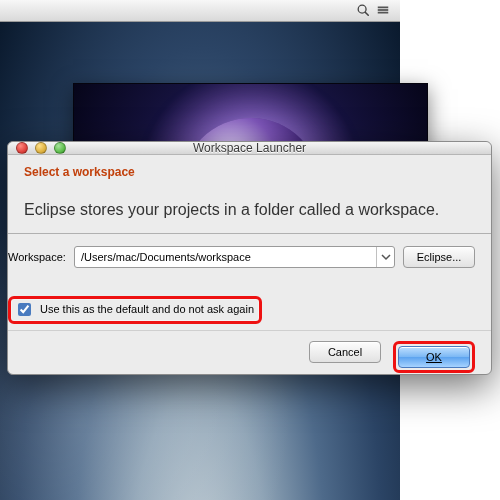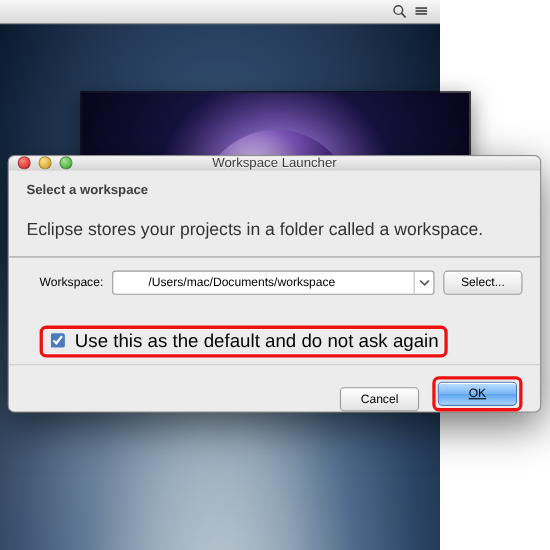--- a/index.html
+++ b/index.html
@@ -43,47 +43,47 @@
     border-bottom:1px solid #b5b5b5;
     display:flex; align-items:center; position:relative;
   }
   .traffic { display:flex; gap:7px; margin-left:8px;}
   .tl { width:12px; height:12px; border-radius:50%; border:1px solid rgba(0,0,0,0.25);}
   .tl.red { background: radial-gradient(circle at 35% 30%, #ff8a80, #e04540 60%, #b52420);}
   .tl.yel { background: radial-gradient(circle at 35% 30%, #ffe08a, #e0b342 60%, #b58a20);}
   .tl.grn { background: radial-gradient(circle at 35% 30%, #a8e29d, #5fbf4e 60%, #2f8a20);}
   .title-text { position:absolute; left:0; right:0; text-align:center; font-size:12px; color:#3a3a3a; text-shadow:0 1px 0 #fff; pointer-events:none;}
   .header { padding:10px 16px 8px 16px;}
-  .header h1 { margin:0 0 20px 0; font-size:12px; font-weight:bold; color:#404040;}
+  .header h1 { margin:0 0 20px 0; font-size:12px; font-weight:bold; color:#c2410c;}
   .header p { margin:0; font-size:16px; color:#333; line-height:1.35;}
   .sep { height:1px; background:#c2c2c2; border-top:1px solid #b0b0b0; margin:4px 0 0 0;}
-  .body { padding:12px 16px 6px 28px;}
+  .body { padding:12px 16px 6px 0;}
   .row { display:flex; align-items:center; gap:8px;}
   .lbl { font-size:11px; color:#000;}
   .combo {
     flex:1; display:flex; align-items:center; height:22px;
     background:#fff; border:1px solid #9a9a9a; border-radius:3px;
     position:relative;
   }
-  .combo input { flex:1; border:none; outline:none; font-size:11px; padding:0 6px; background:transparent;margin-left:26px;}
+  .combo input { flex:1; border:none; outline:none; font-size:11px; padding:0 6px; background:transparent;}
   .combo .drop { width:18px; height:100%; display:flex; align-items:center; justify-content:center; border-left:1px solid #c0c0c0;}
   .btn {
     height:22px; min-width:72px; padding:0 12px; font-size:11px; color:#000;
     background: linear-gradient(#fdfdfd, #e2e2e2); border:1px solid #9a9a9a; border-radius:4px;
     box-shadow: 0 1px 0 #fff inset; cursor:pointer;
   }
   .btn.default {
     background: linear-gradient(#bfe0ff, #7ab7f4 50%, #5ca3ef 51%, #a6d3ff);
     border-color:#4a7bbf;
   }
   .check-row { margin-top:28px; display:inline-flex; align-items:center; gap:6px; padding:2px 4px;}
   .check-row input[type=checkbox]{ width:13px; height:13px; accent-color:#4a7bbf;}
-  .check-label { font-size:17px; color:#000;}
+  .check-label { font-size:11px; color:#000;}
   .hl-red { border:3px solid #e11; border-radius:6px; padding:1px 5px 2px 3px; box-shadow:0 0 0 1px rgba(255,255,255,0.4) inset;}
-  .footer { margin-top:auto; padding:10px 16px 14px 28px; display:flex; justify-content:flex-end; gap:12px; border-top:1px solid #cfcfcf;align-items:flex-end;}
+  .footer { margin-top:auto; padding:10px 16px 14px 28px; display:flex; justify-content:flex-end; gap:12px; border-top:1px solid #cfcfcf;}
   .ok-wrap { display:inline-flex; align-items:center;text-decoration:underline; }
   .ok-wrap.hl { border:3px solid #e11; border-radius:6px; padding:2px;}
   svg.chevron { width:10px; height:10px; }
 </style>
 </head>
 <body>
 
 <div class="desktop">
 
   <div class="menubar">
@@ -130,21 +130,21 @@
       <div class="row">
         <span class="lbl">Workspace:</span>
         <div class="combo">
           <input type="text" value="/Users/mac/Documents/workspace" style="">
           <div class="drop">
             <svg class="chevron" viewBox="0 0 10 10">
                 <path d="M1 3 L5 7 L9 3" fill="none" stroke="#555" stroke-width="1.5"></path>
               </svg>
           </div>
         </div>
-        <button class="btn">Select...</button>
+        <button class="btn">Eclipse...</button>
       </div>
 
       <div class="check-row hl-red">
         <input type="checkbox" checked="" style="">
         <span class="check-label">Use this as the default and do not ask again</span>
       </div>
     </div>
 
     <div class="footer">
       <button class="btn">Cancel</button>

